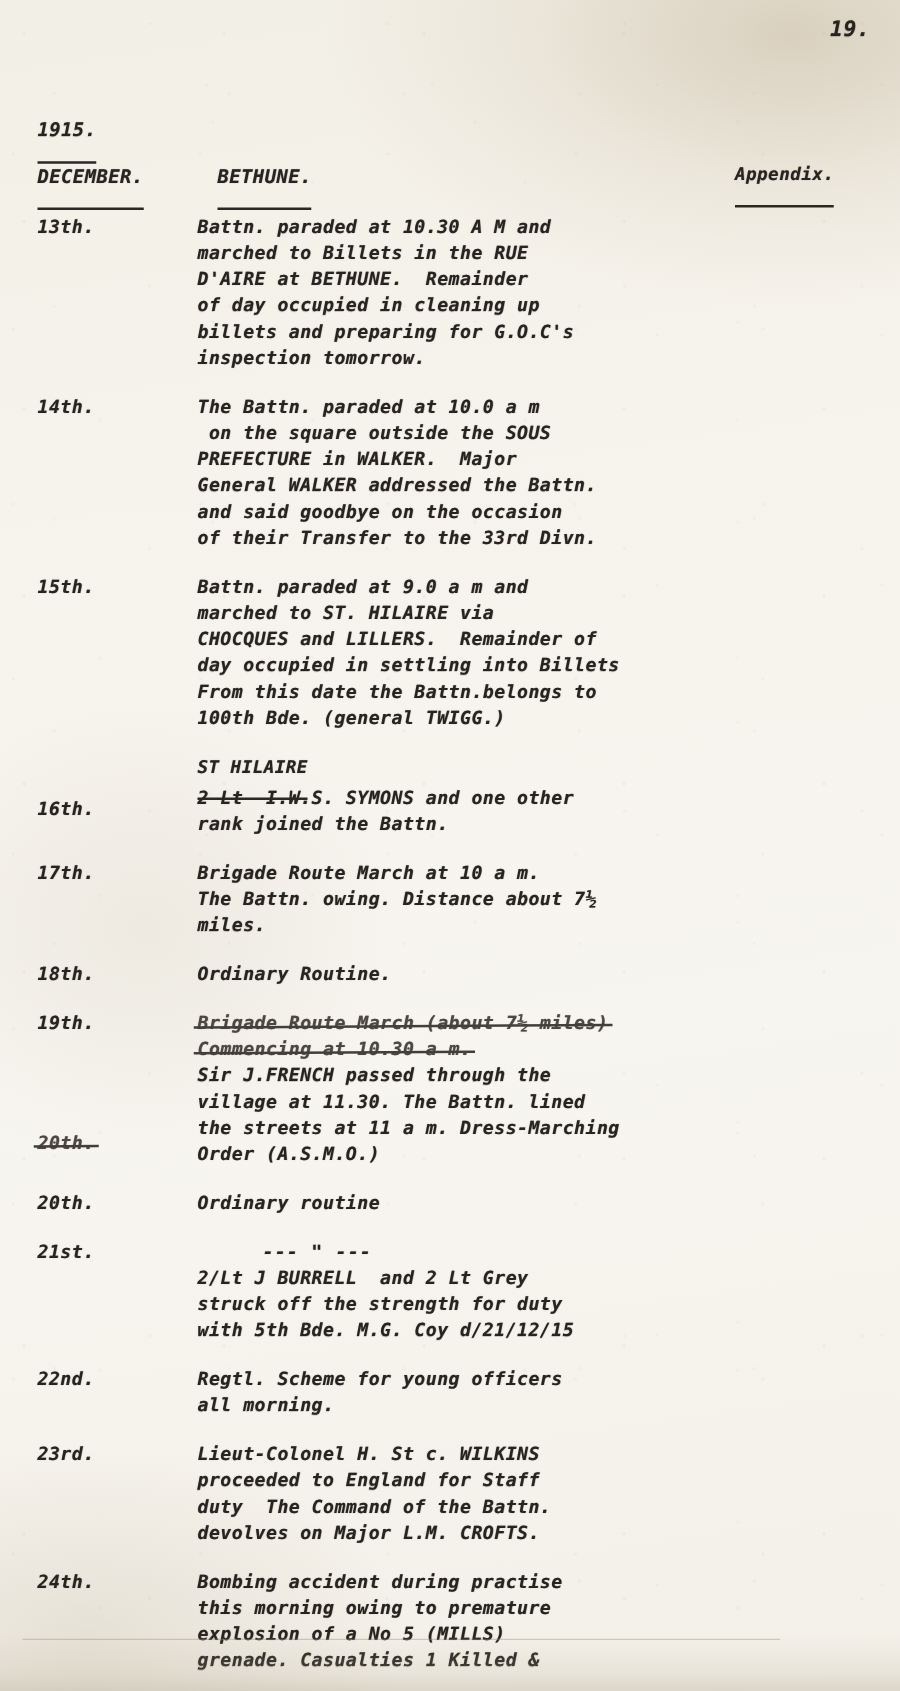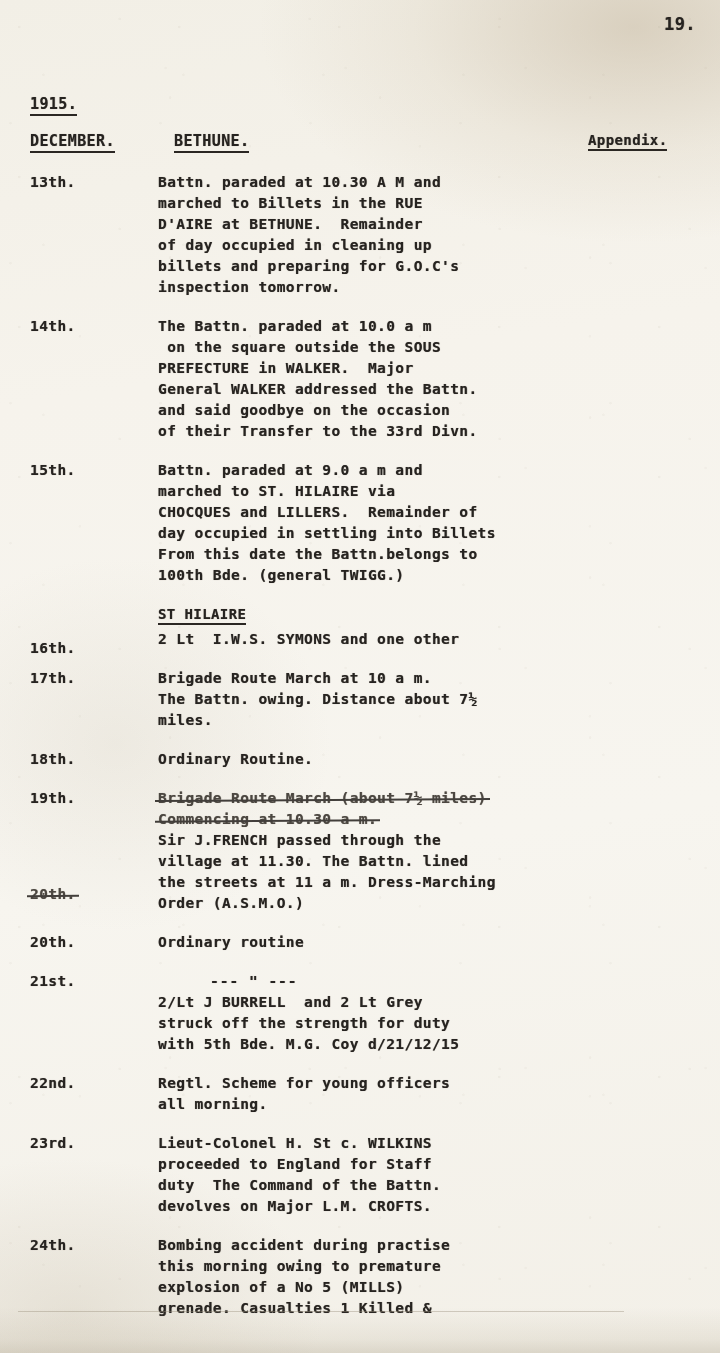--- a/index.html
+++ b/index.html
@@ -64,20 +64,21 @@
 
   
   .ink {
     font-weight: bold;
     letter-spacing: 0.4px;
     color: #262320;
     text-shadow:
       0.4px 0 0 rgba(60,54,46,0.34),
       -0.3px 0.3px 0 rgba(90,82,70,0.22),
       0 0 1.1px rgba(70,62,52,0.28);
+    font-style: italic;
   }
 
   .page-number {
     position: absolute;
     top: 14px;
     right: 24px;
     font-size: 17px;
   }
 
   .year {
@@ -103,21 +104,21 @@
 
   .appendix {
     position: absolute;
     left: 588px;
     top: 132px;
     font-size: 14px;
   }
 
   .u {
     border-bottom: 2px solid #2b2723;
-    padding-bottom: 1px;
+    padding-bottom: 16px;
   }
 
   
   .entries {
     position: absolute;
     left: 0;
     top: 172px;
     width: 720px;
   }
 
@@ -240,20 +241,21 @@
           <span class="line">day occupied in settling into Billets</span>
           <span class="line">From this date the Battn.belongs to</span>
           <span class="line">100th Bde. (general TWIGG.)</span>
         </div>
       </div>
       <div class="entry" style="margin-top: 10px;">
         <div class="entry-date ink" style="top: 34px;">16th.</div>
         <div class="entry-body ink">
           <span class="subhead"><span class="u">ST HILAIRE</span></span>
           <span class="line">2 Lt  I.W.S. SYMONS and one other</span>
+          <span class="line">rank joined the Battn.</span>
         </div>
       </div>
       <div class="entry">
         <div class="entry-date ink">17th.</div>
         <div class="entry-body ink">
           <span class="line">Brigade Route March at 10 a m.</span>
           <span class="line">The Battn. owing. Distance about 7½</span>
           <span class="line">miles.</span>
         </div>
       </div>

